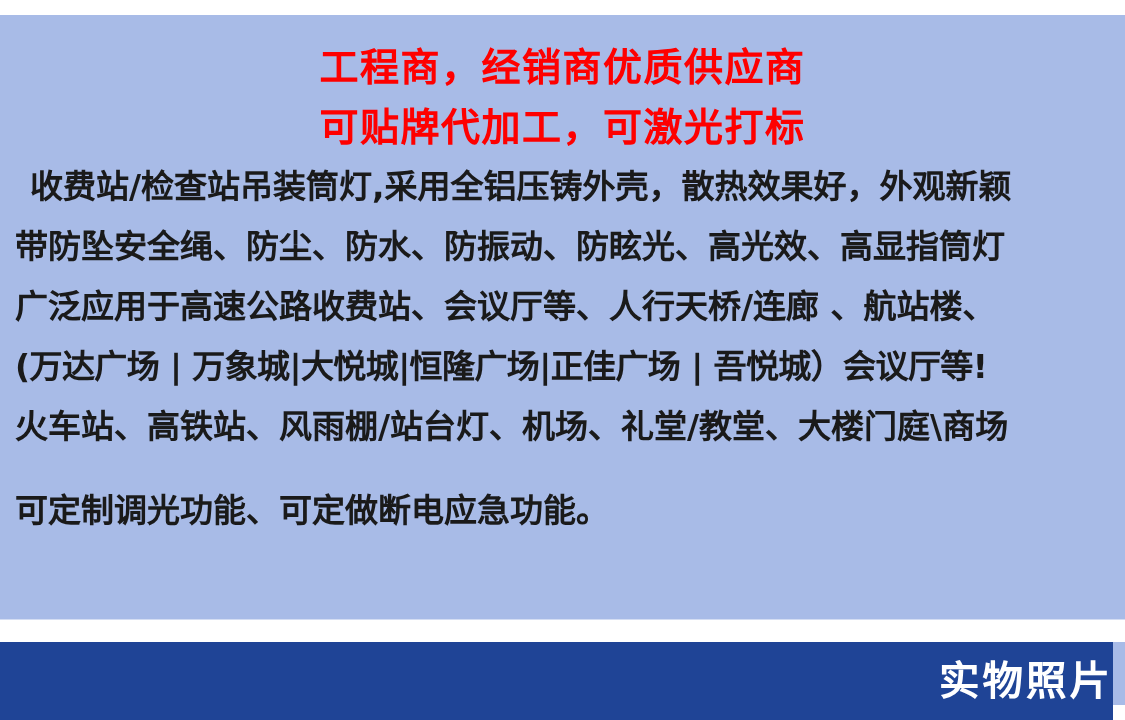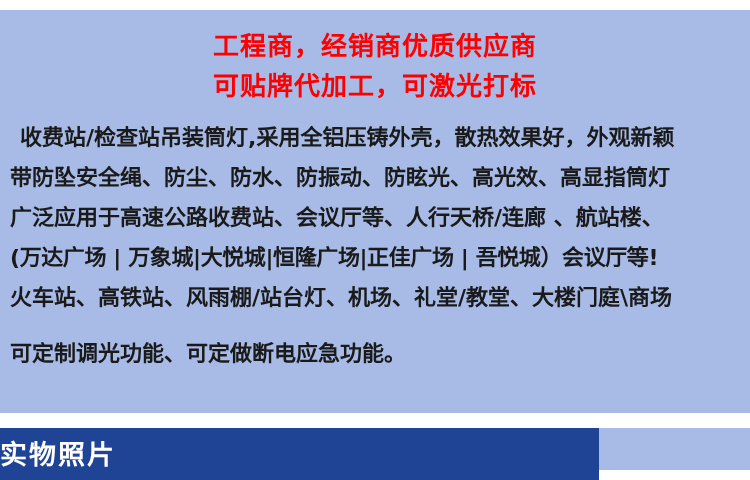--- a/index.html
+++ b/index.html
@@ -44,21 +44,20 @@
     font-weight: bold;
     font-size: 26px;
     line-height: 40px;
     letter-spacing: 1px;
     white-space: nowrap;
     font-family: "DejaVu Sans", "Liberation Sans", sans-serif;
   }
 
   
   .body-block {
-    margin-top: 12px;
     padding: 0 6px 0 10px;
   }
   .body-line {
     color: #1a1a1a;
     font-weight: bold;
     font-size: 22px;
     line-height: 40px;
     white-space: nowrap;
     letter-spacing: 0px;
     font-family: "DejaVu Sans", "Liberation Sans", sans-serif;
@@ -75,26 +74,26 @@
     width: 750px;
     height: 15px;
     background: #ffffff;
   }
 
   
   .banner {
     position: absolute;
     left: 0;
     top: 428px;
-    width: 599px;
+    width: 742px;
     height: 52px;
     background: #1f4496;
     display: flex;
     align-items: center;
-    justify-content: flex-start;
+    justify-content: flex-end;
   }
   .banner-title {
     color: #ffffff;
     font-weight: bold;
     font-size: 27px;
     letter-spacing: 2px;
     line-height: 1;
     white-space: nowrap;
     font-family: "DejaVu Sans", "Liberation Sans", sans-serif;
   }

